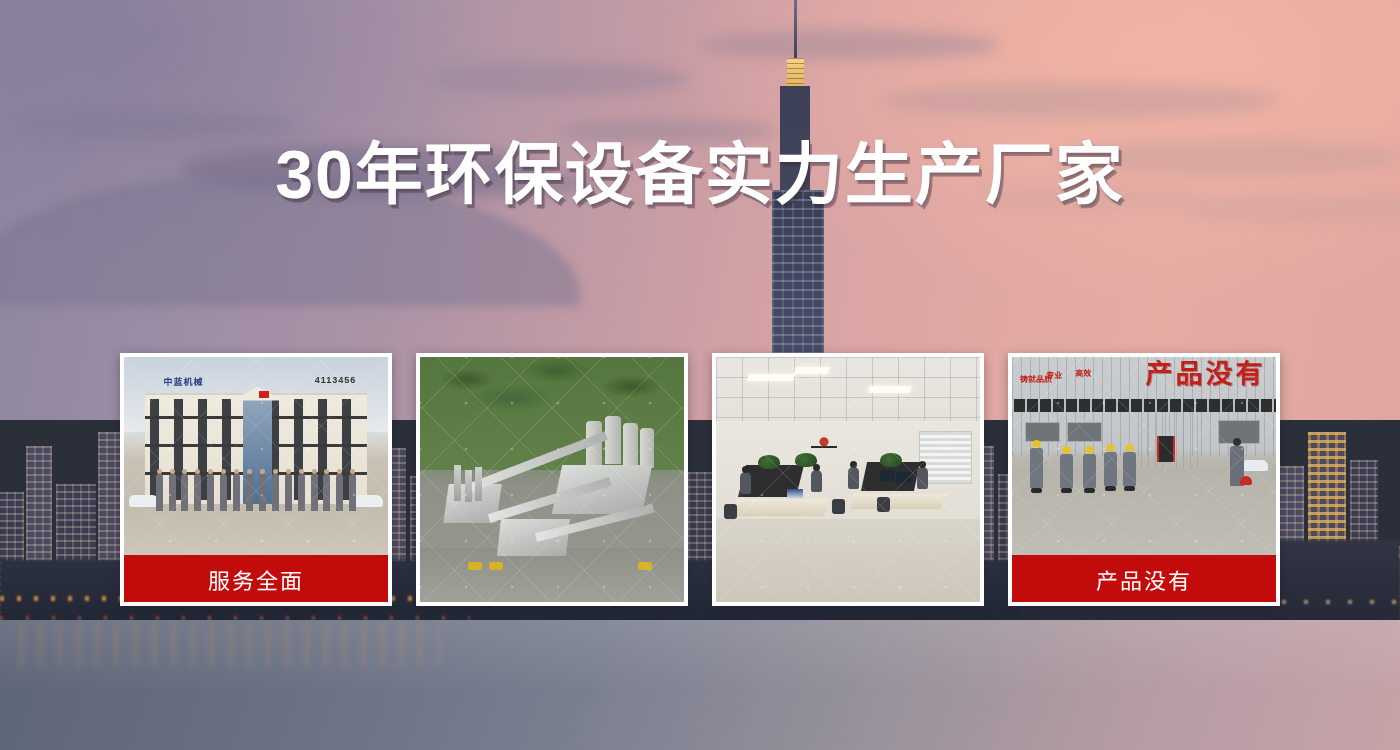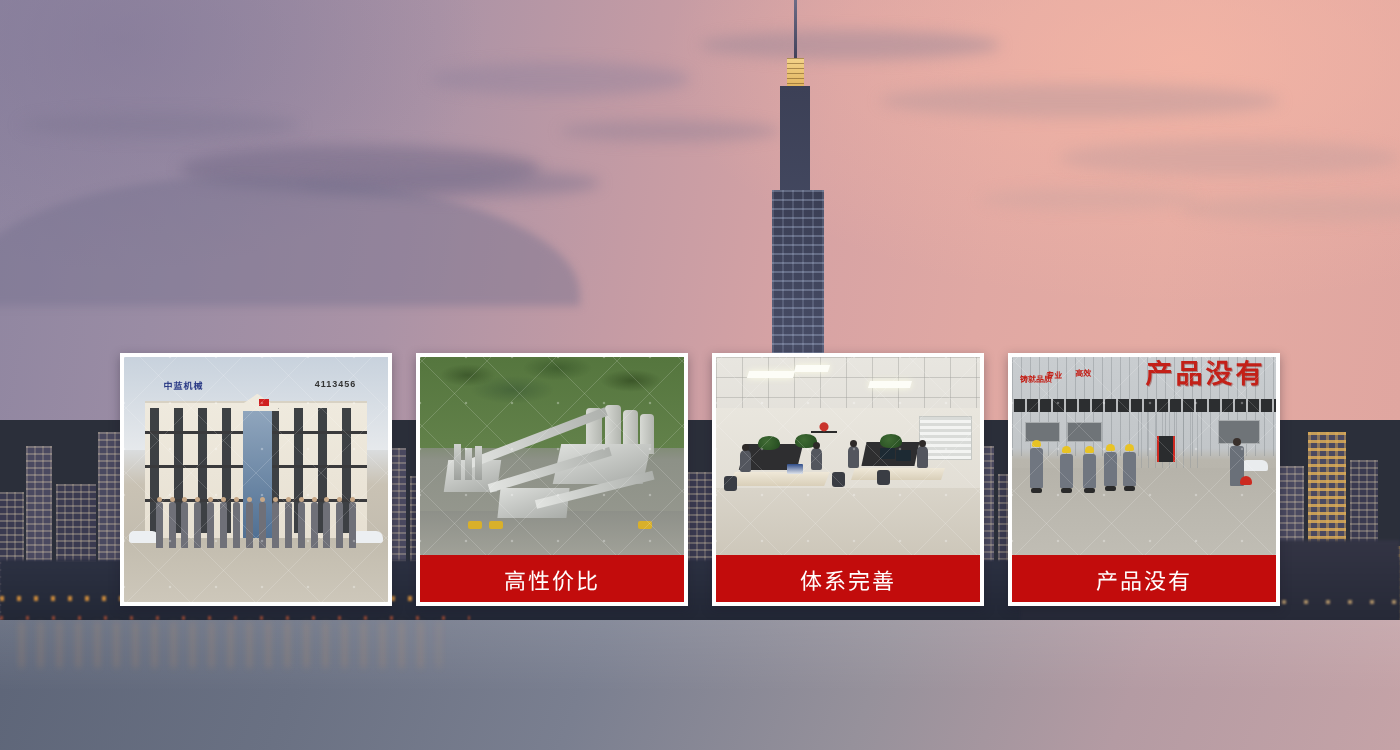--- a/index.html
+++ b/index.html
@@ -464,20 +464,21 @@
 
   <div class="trees"></div>
   <div class="trees-r"></div>
   <div class="bank-lights"></div>
   <div class="bank-lights-r"></div>
 
   <div class="river"></div>
   <div class="river-sheen"></div>
   <div class="river-refl"></div>
 
+  <div class="headline">30年环保设备实力生产厂家</div>
 
 
   <div class="cards">
 
     <div class="card">
       <div class="photo p1">
         <div class="sky1"></div>
         <div class="bldg"></div>
         <div class="wins"></div>
         <div class="band b1"></div>
@@ -505,20 +506,21 @@
             <i></i>
             <i></i>
             <i></i>
             <i></i>
             <i></i>
             <i></i>
         </div>
         <div class="wm"></div>
           <div class="wmdot"></div>
       </div>
+      <div class="label">服务全面</div>
     </div>
 
     <div class="card">
       <div class="photo p2">
         <div class="forest"></div>
         <div class="yard"></div>
         <div class="silo s1"></div>
           <div class="silo s2"></div>
         <div class="silo s3"></div>
           <div class="silo s4"></div>
@@ -530,21 +532,20 @@
           <div class="convey c3"></div>
         <div class="stack k1"></div>
           <div class="stack k2"></div>
           <div class="stack k3"></div>
         <div class="dozer d1"></div>
           <div class="dozer d2"></div>
           <div class="dozer d3"></div>
         <div class="wm"></div>
           <div class="wmdot"></div>
       </div>
-      <div class="label">高性价比</div>
     </div>
 
     <div class="card">
       <div class="photo p3">
         <div class="ceil"></div>
         <div class="panel pl1"></div>
           <div class="panel pl2"></div>
           <div class="panel pl3"></div>
         <div class="wall"></div>
         <div class="blind"></div>
@@ -563,21 +564,20 @@
           <div class="per pd"></div>
         <div class="mon m1"></div>
           <div class="mon m2"></div>
         <div class="lap"></div>
         <div class="chair ch1"></div>
           <div class="chair ch2"></div>
           <div class="chair ch3"></div>
         <div class="wm"></div>
           <div class="wmdot"></div>
       </div>
-      <div class="label">体系完善</div>
     </div>
 
     <div class="card">
       <div class="photo p4">
         <div class="fac"></div>
         <div class="bigred">产品没有</div>
         <div class="smred sr1">铸就品质</div>
         <div class="smred sr2">专业</div>
         <div class="smred sr3">高效</div>
         <div class="strip"></div>

